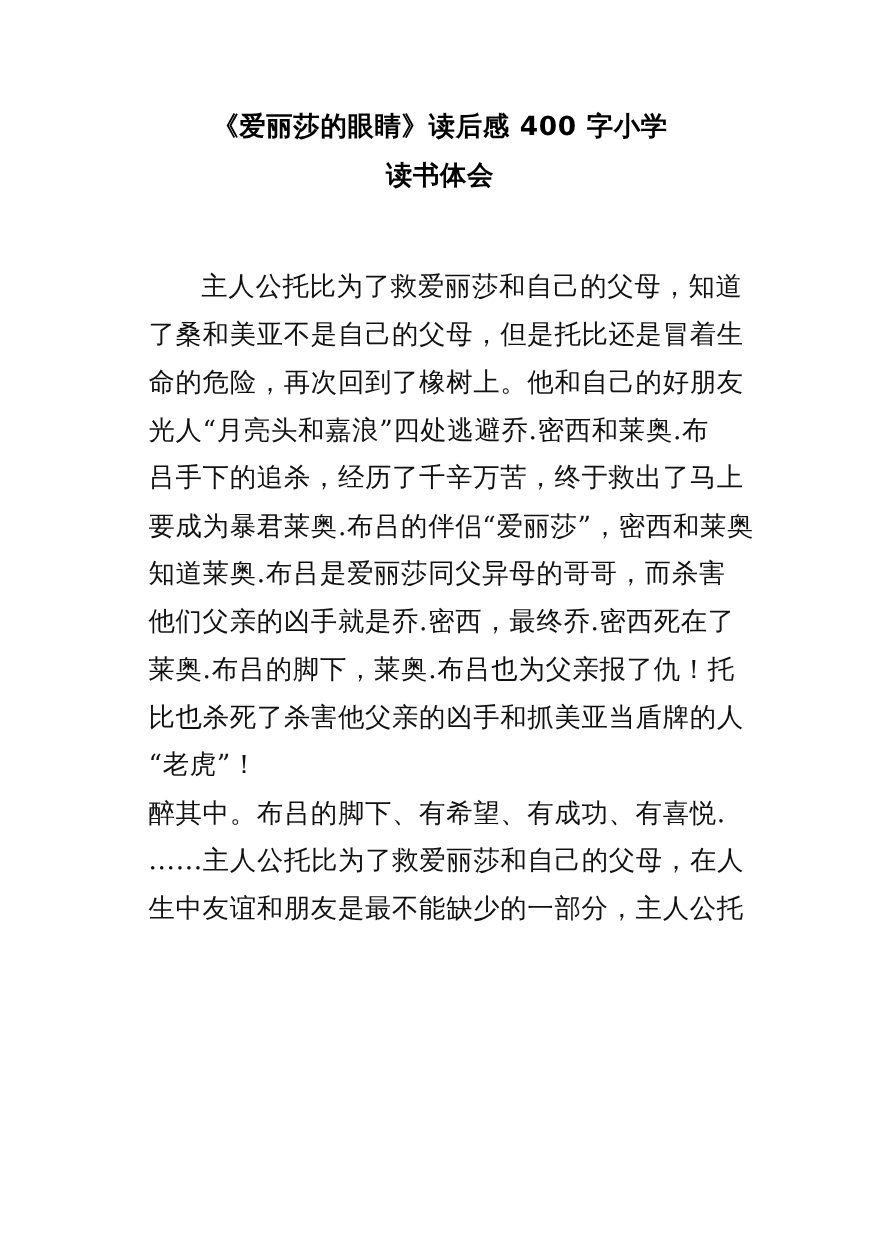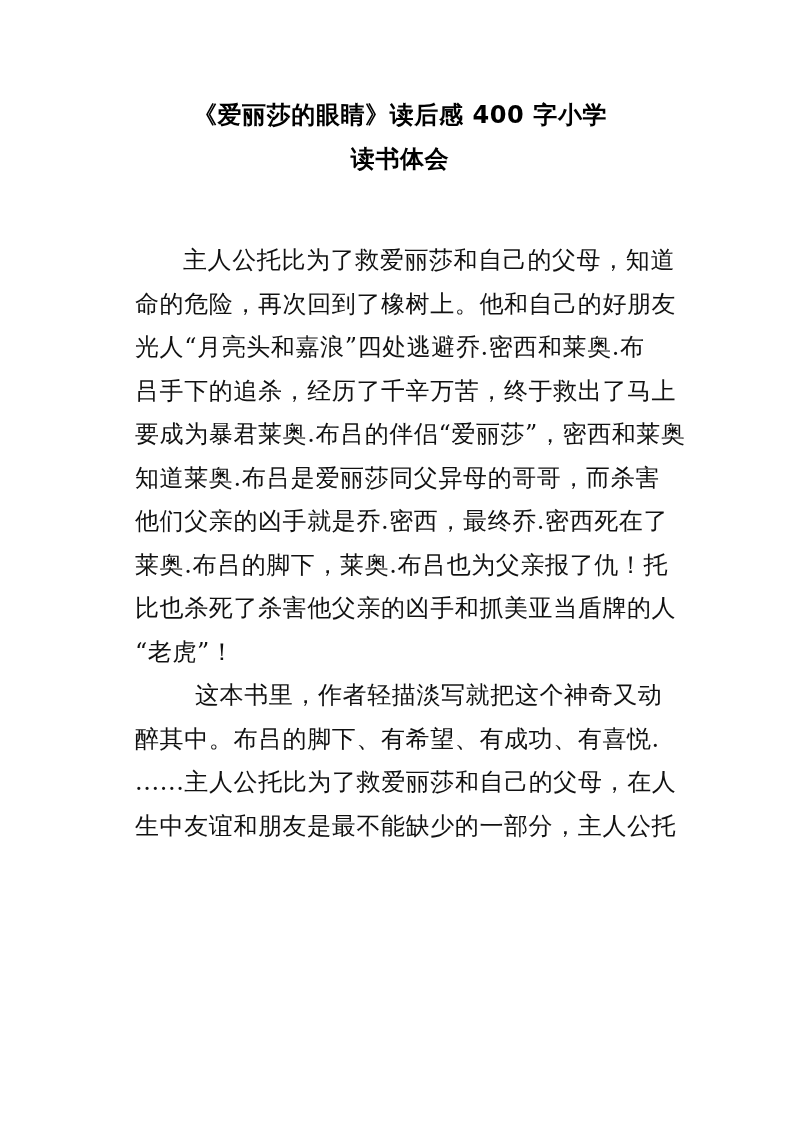--- a/index.html
+++ b/index.html
@@ -61,32 +61,32 @@
   <h1 class="title" style="margin:0;">
     <span class="line">《爱丽莎的眼睛》读后感 400 字小学</span>
     <span class="line">读书体会</span>
   </h1>
 
   <div class="body">
 
 
     <div class="paragraph">
       <span class="line indent-2">主人公托比为了救爱丽莎和自己的父母，知道</span>
+      <span class="line">了桑和美亚不是自己的父母，但是托比还是冒着生</span>
       <span class="line">命的危险，再次回到了橡树上。他和自己的好朋友</span>
       <span class="line">光人“月亮头和嘉浪”四处逃避乔.密西和莱奥.布</span>
       <span class="line">吕手下的追杀，经历了千辛万苦，终于救出了马上</span>
       <span class="line">要成为暴君莱奥.布吕的伴侣“爱丽莎”，密西和莱奥</span>
       <span class="line">知道莱奥.布吕是爱丽莎同父异母的哥哥，而杀害</span>
       <span class="line">他们父亲的凶手就是乔.密西，最终乔.密西死在了</span>
       <span class="line">莱奥.布吕的脚下，莱奥.布吕也为父亲报了仇！托</span>
       <span class="line">比也杀死了杀害他父亲的凶手和抓美亚当盾牌的人</span>
       <span class="line">“老虎”！</span>
     </div>
 
     <div class="paragraph">
-      <span class="line indent-2b">这本书里，作者轻描淡写就把这个神奇又动</span>
       <span class="line">醉其中。布吕的脚下、有希望、有成功、有喜悦.</span>
       <span class="line">......主人公托比为了救爱丽莎和自己的父母，在人</span>
       <span class="line">生中友谊和朋友是最不能缺少的一部分，主人公托</span>
     </div>
 
   </div>
 </div>
 
 </body></html>

